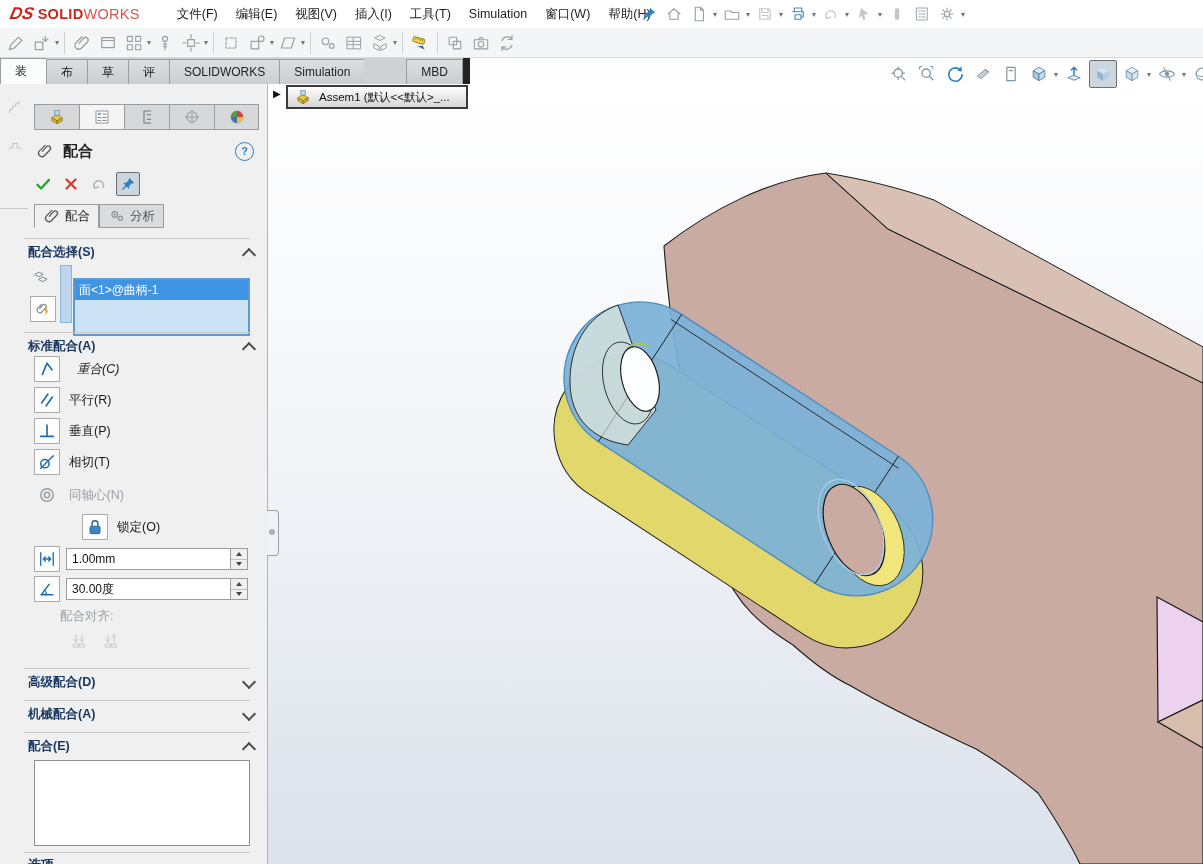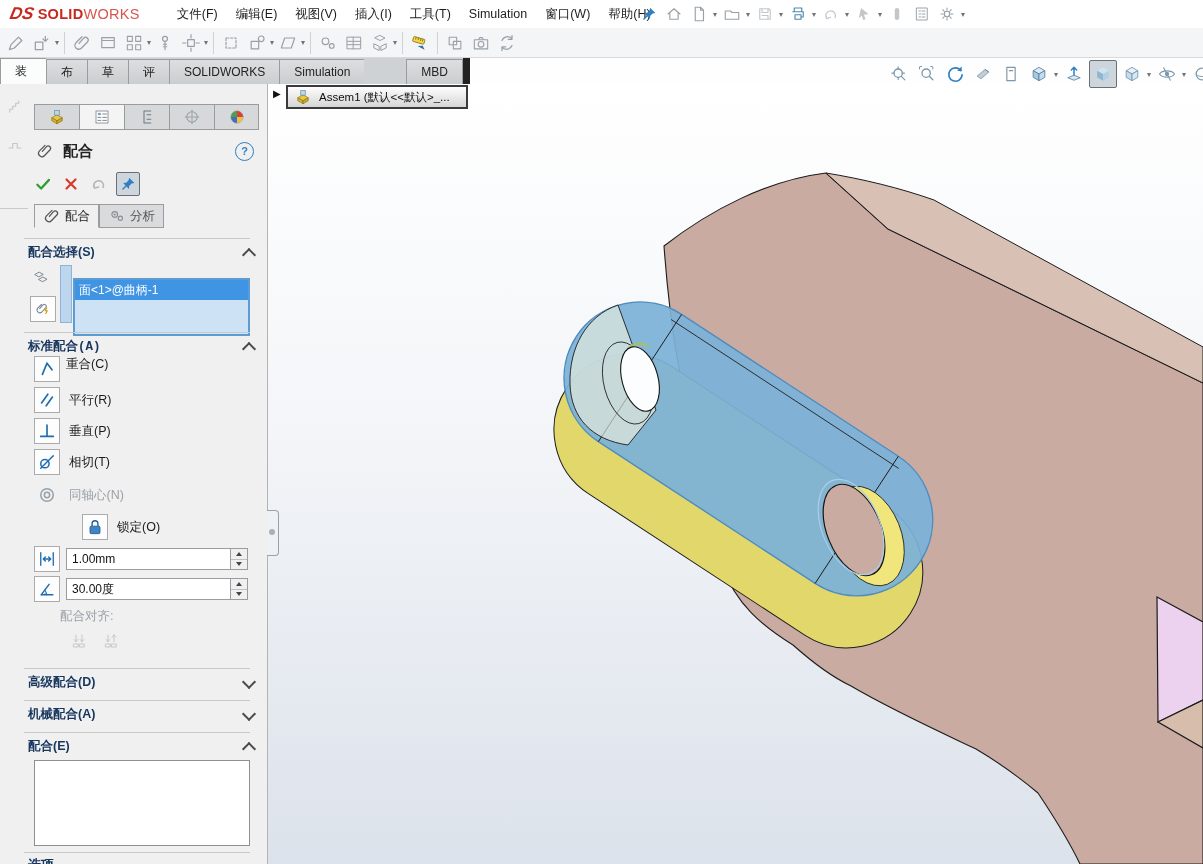--- a/index.html
+++ b/index.html
@@ -570,27 +570,27 @@
           </span>
         </div>
       </div>
     <div class="abs sel-bluebar" style="left:60px;top:181px;width:12px;height:58px;"></div>
     <div class="abs sel-box" style="left:73px;top:181px;width:177px;height:58px;margin-top:13px;" id="sel-list">
         <div class="sel-row">面&lt;1&gt;@曲柄-1</div>
       </div>
 
     <div class="hline" style="left:24px;top:248px;width:226px;"></div>
 
-    <div class="abs" style="left:28px;top:254px;width:226px;display:flex;align-items:center;font-family:Liberation Mono, monospace;">
+    <div class="abs" style="left:28px;top:254px;width:226px;display:flex;align-items:center;">
       <span class="sec-h">标准配合(A)</span>
       <span style="flex:1"></span>
         <span class="chev up"></span>
     </div>
     <div id="std-mates">
-        <div class="abs mate-row" style="left: 34px; top: 272px; display: flex; align-items: flex-start; gap: 6px;">
+        <div class="abs mate-row" style="left: 34px; top: 272px; display: flex; align-items: center; gap: 17px; font-style: italic;">
           <span class="icon-box">
             <svg class="icg" viewBox="0 0 24 24">
               <path d="M12 5L6.5 18.5 M12 5l6 8" fill="none" stroke="currentColor" stroke-width="2" stroke-linecap="round" stroke-linejoin="round" style="color:#1f6cb0"></path>
             </svg>
           </span>
           <span class="mate-label">重合(C)</span>
         </div>
         <div class="abs mate-row" style="left: 34px; top: 303px; display: flex; align-items: center; gap: 9px;">
           <span class="icon-box">
             <svg class="icg" viewBox="0 0 24 24">

